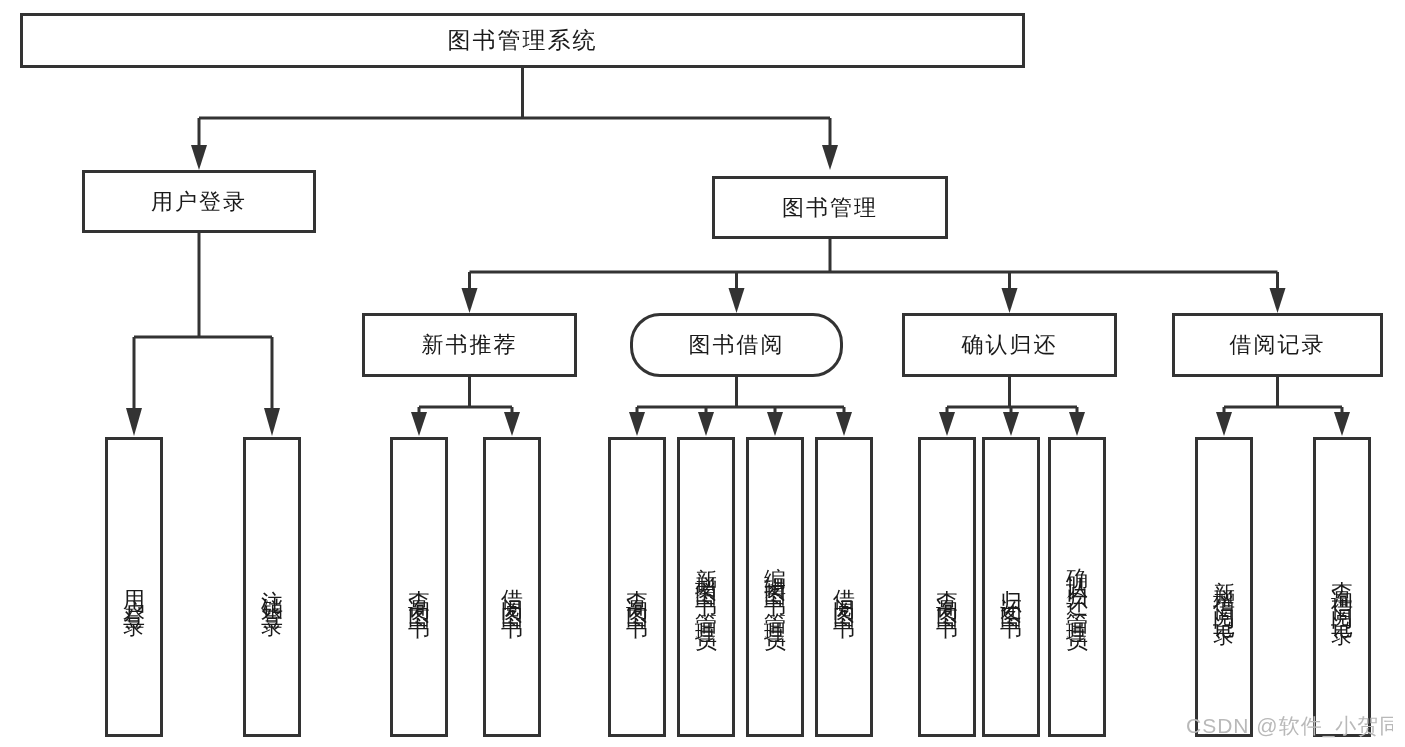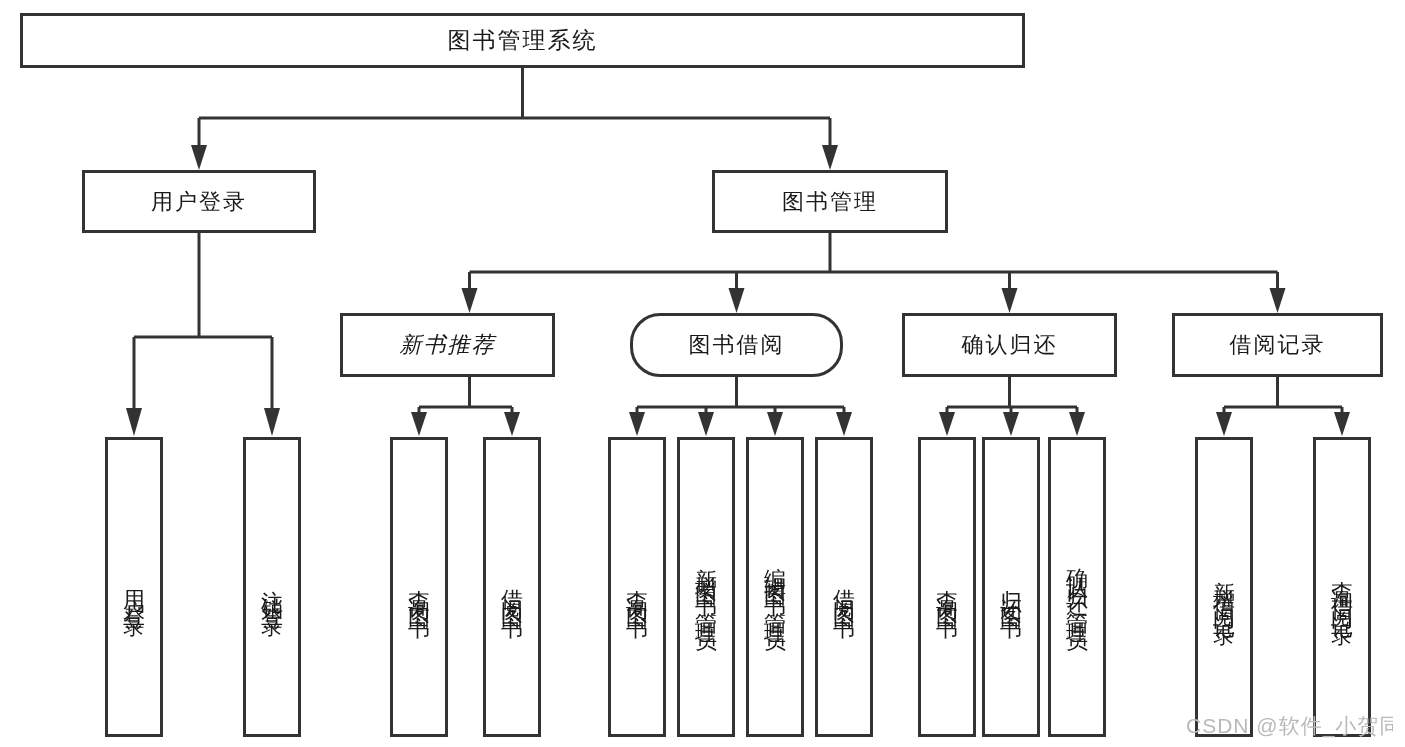--- a/index.html
+++ b/index.html
@@ -135,23 +135,23 @@
       <polygon points="1069,412 1085,412 1077,436"></polygon>
 
       <polygon points="1216,412 1232,412 1224,436"></polygon>
       <polygon points="1334,412 1350,412 1342,436"></polygon>
     </g>
   </svg>
 
   <div class="node root">图书管理系统</div>
 
   <div class="node lvl1" style="left:82px; width:234px;">用户登录</div>
-  <div class="node lvl1" style="left:712px; width:236px;">图书管理</div>
+  <div class="node lvl1" style="left:712px; width:236px;margin-top:6px;">图书管理</div>
 
-  <div class="node lvl2" style="left:340px; width:215px;font-style:italic;">新书推荐</div>
+  <div class="node lvl2" style="left:362px; width:215px;">新书推荐</div>
   <div class="node lvl2" style="left:630px; width:213px;border-radius:30px;">图书借阅</div>
   <div class="node lvl2" style="left:902px; width:215px;">确认归还</div>
   <div class="node lvl2" style="left:1172px; width:211px;">借阅记录</div>
 
   <div class="node leaf" style="left:105px;">用户登录</div>
   <div class="node leaf" style="left:243px;">注销登录</div>
 
   <div class="node leaf" style="left:390px;">查询图书</div>
   <div class="node leaf" style="left:483px;">借阅图书</div>
 

